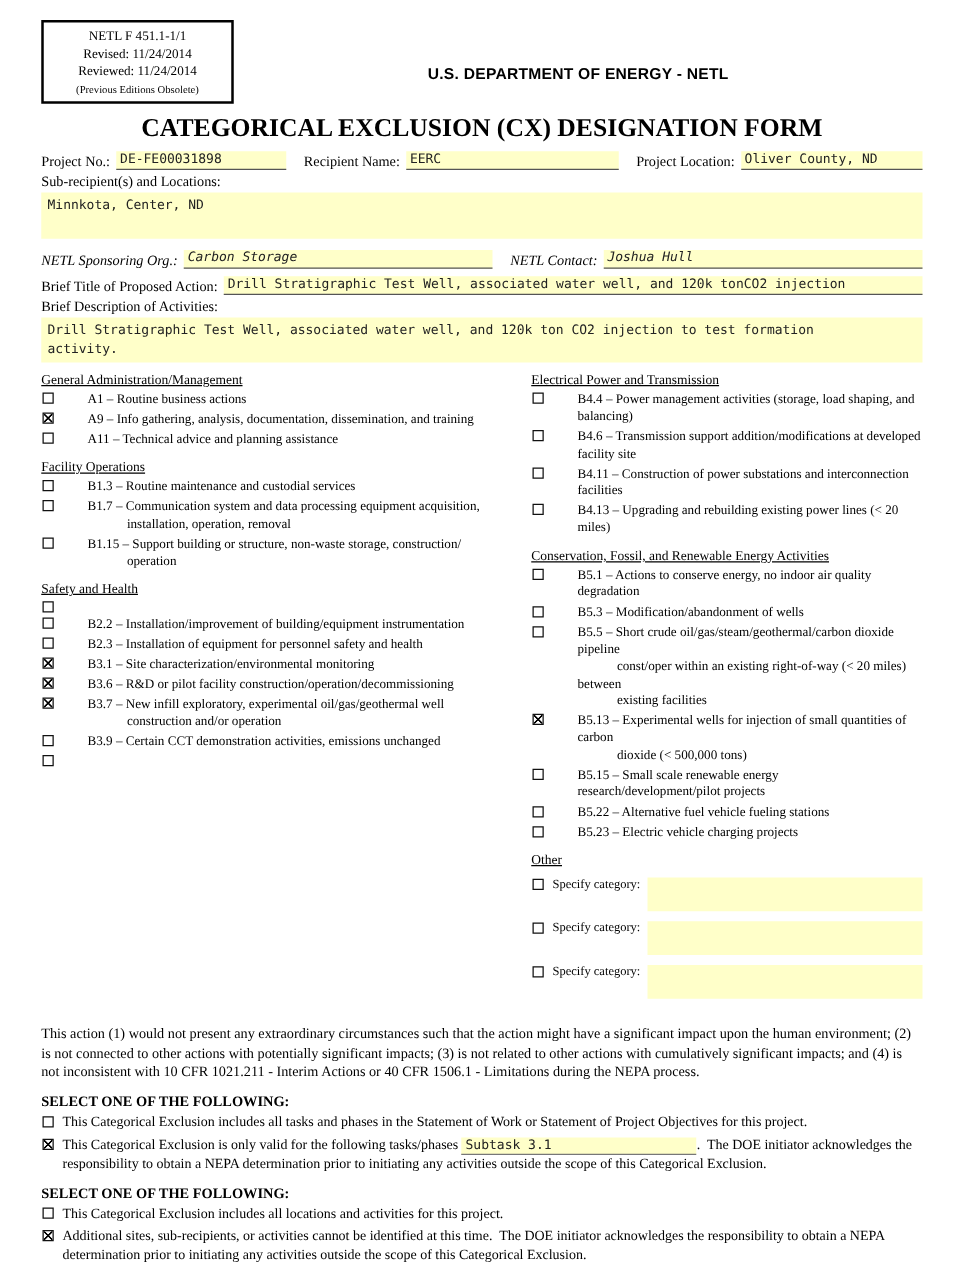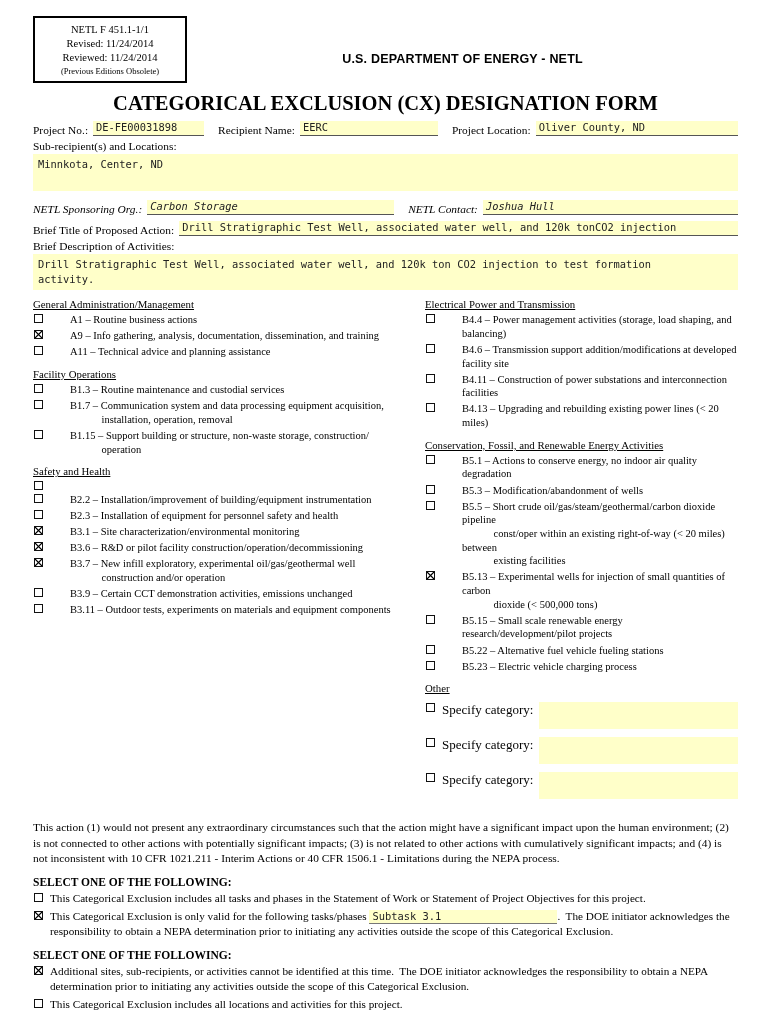--- a/index.html
+++ b/index.html
@@ -12,42 +12,42 @@
   .meta-box .small { font-size:8.5px; }
   .agency-wrap { flex:1; text-align:center; padding-top:36px; }
   .agency { font-family:"Liberation Sans", sans-serif; font-weight:bold; font-size:12.5px; letter-spacing:.2px; }
 
   .form-title { text-align:center; font-weight:bold; font-size:20.5px; margin-top:9px; }
 
   .frow { display:flex; align-items:flex-end; margin-top:6px; font-size:11.4px; }
   .flabel { white-space:nowrap; margin-right:5px; }
   .gap14 { width:14px; flex:0 0 auto; }
   .fval { font-family:"DejaVu Sans Mono", monospace; font-size:10.4px; color:#222; background:#FFFFC9; border-bottom:1.5px solid #555; padding:0 3px 1px; min-height:15px; }
-  .w122 { width:111px; } .w140 { width:138px; } .w245 { width:247px; } .grow { flex:1; }
+  .w122 { width:136px; } .w140 { width:170px; } .w245 { width:247px; } .grow { flex:1; }
 
   .ybox { background:#FFFFC9; font-family:"DejaVu Sans Mono", monospace; font-size:10.4px; color:#222; padding:3px 5px; white-space:pre-wrap; line-height:1.45; }
   .sub-box { min-height:37px; margin-top:2px; }
   .desc-box { min-height:34px; margin-top:2px; }
 
   .cx-heading { font-weight:bold; font-size:11.5px; margin-top:11px; line-height:1.35; }
 
   .cols { display:flex; margin-top:8px; }
   .col-left { width:392px; padding-right:16px; flex:0 0 auto; }
   .col-right { flex:1; }
   .sec-heading { text-decoration:underline; font-size:10.8px; margin:9px 0 3px; }
   .sec.first .sec-heading { margin-top:0; }
 
   .cbi { display:flex; align-items:flex-start; font-size:10.5px; line-height:1.3; margin:2.5px 0;gap:20px; }
   .cb { flex:0 0 auto; width:9px; height:9px; border:1.5px solid #111; margin:1px 7px 0 1px; background:#fff; }
   .cb.checked { background-image:
       linear-gradient(to top right, transparent 41%, #000 46%, #000 54%, transparent 59%),
       linear-gradient(to top left,  transparent 41%, #000 46%, #000 54%, transparent 59%); }
   .cbl { white-space:pre-wrap; }
 
-  .other-row { display:flex; align-items:flex-start; margin:8px 0; font-size:13px; }
+  .other-row { display:flex; align-items:flex-start; margin:8px 0; font-size:10px; }
   .other-label { white-space:nowrap; }
   .other-box { flex:1; background:#FFFFC9; height:27px; margin-left:6px; font-family:"DejaVu Sans Mono", monospace; font-size:10.4px; padding:1px 3px; }
 
   .statement { font-size:11.4px; margin-top:13px; line-height:1.33; }
   .select-heading { font-weight:bold; font-size:11.5px; margin-top:10px; }
   .opt { display:flex; align-items:flex-start; font-size:11.2px; line-height:1.32; margin:3px 0; }
   .opt .cb { margin-top:2px; }
   .inline-field { display:inline-block; font-family:"DejaVu Sans Mono", monospace; font-size:10.4px; color:#222; background:#FFFFC9; border-bottom:1px solid #777; min-width:188px; padding:0 3px; vertical-align:baseline; }
 
   .note { font-weight:bold; font-size:11.7px; margin-top:14px; }
@@ -172,21 +172,20 @@
           <span class="cb checked"></span>
           <span class="cbl">B3.7 – New infill exploratory, experimental oil/gas/geothermal well
             construction and/or operation</span>
         </div>
         <div class="cbi">
           <span class="cb"></span>
           <span class="cbl">B3.9 – Certain CCT demonstration activities, emissions unchanged</span>
         </div>
         <div class="cbi">
           <span class="cb"></span>
-          <span class="cbl">B3.11 – Outdoor tests, experiments on materials and equipment components</span>
         </div>
       </div>
 
     </div>
 
     <div class="col-right">
 
       <div class="sec first">
         <div class="sec-heading">Electrical Power and Transmission</div>
         <div class="cbi">
@@ -231,21 +230,21 @@
         <div class="cbi">
           <span class="cb"></span>
           <span class="cbl">B5.15 – Small scale renewable energy research/development/pilot projects</span>
         </div>
         <div class="cbi">
           <span class="cb"></span>
           <span class="cbl">B5.22 – Alternative fuel vehicle fueling stations</span>
         </div>
         <div class="cbi">
           <span class="cb"></span>
-          <span class="cbl">B5.23 – Electric vehicle charging process</span>
+          <span class="cbl">B5.23 – Electric vehicle charging projects</span>
         </div>
       </div>
 
       <div class="sec">
         <div class="sec-heading">Other</div>
         <div class="other-row">
           <span class="cb"></span>
           <span class="other-label">Specify category:</span>
           <span class="other-box"></span>
         </div>
@@ -271,23 +270,23 @@
     <span class="cb"></span>
     <span class="cbl">This Categorical Exclusion includes all tasks and phases in the Statement of Work or Statement of Project Objectives for this project.</span>
   </div>
   <div class="opt">
     <span class="cb checked"></span>
     <span class="cbl"><span>This Categorical Exclusion is only valid for the following tasks/phases </span><span class="inline-field">Subtask 3.1</span><span>.  The DOE initiator acknowledges the responsibility to obtain a NEPA determination prior to initiating any activities outside the scope of this Categorical Exclusion.</span></span>
   </div>
 
   <div class="select-heading">SELECT ONE OF THE FOLLOWING:</div>
   <div class="opt">
+    <span class="cb"></span>
+    <span class="cbl">This Categorical Exclusion includes all locations and activities for this project.</span>
+  </div>
+  <div class="opt">
     <span class="cb checked"></span>
     <span class="cbl">Additional sites, sub-recipients, or activities cannot be identified at this time.  The DOE initiator acknowledges the responsibility to obtain a NEPA determination prior to initiating any activities outside the scope of this Categorical Exclusion.</span>
   </div>
-  <div class="opt">
-    <span class="cb"></span>
-    <span class="cbl">This Categorical Exclusion includes all locations and activities for this project.</span>
-  </div>
 
   <div class="note">NOTE: ANY CHANGE(S) TO THE PROJECT SCOPE OR LOCATIONS MAY REQUIRE A NEW NEPA DETERMINATION.</div>
 
 </div>
 
 </body></html>

